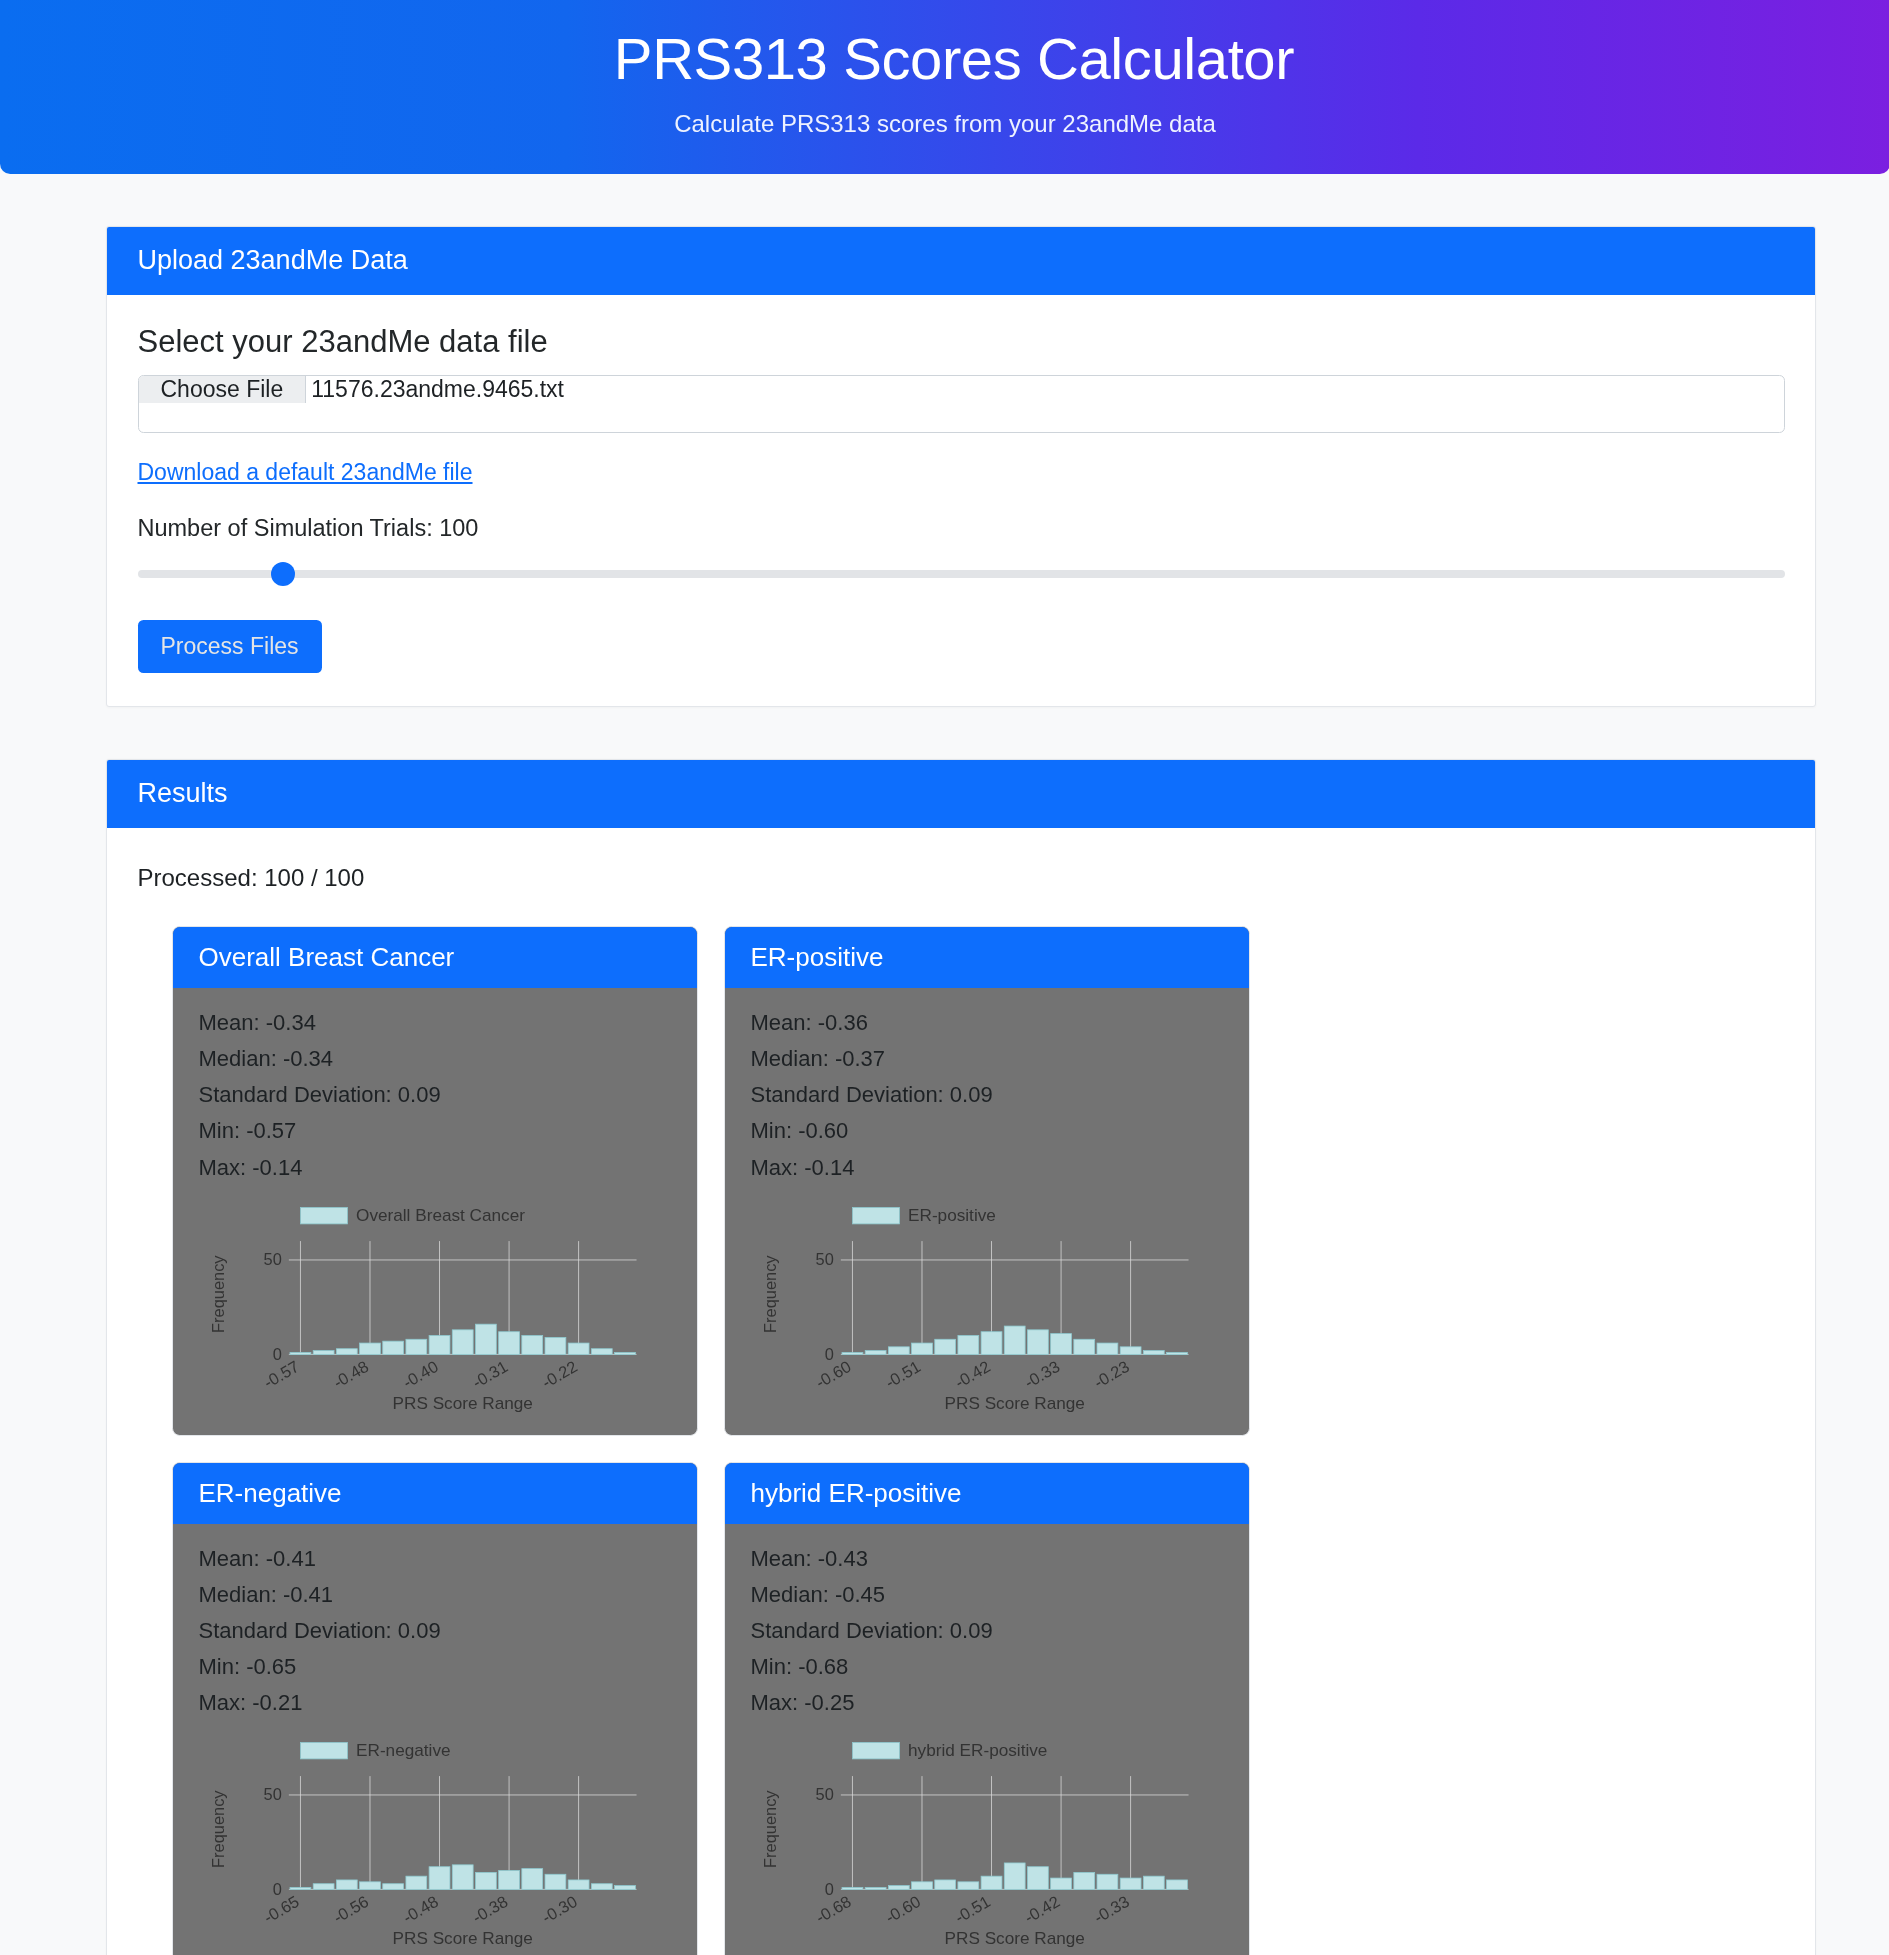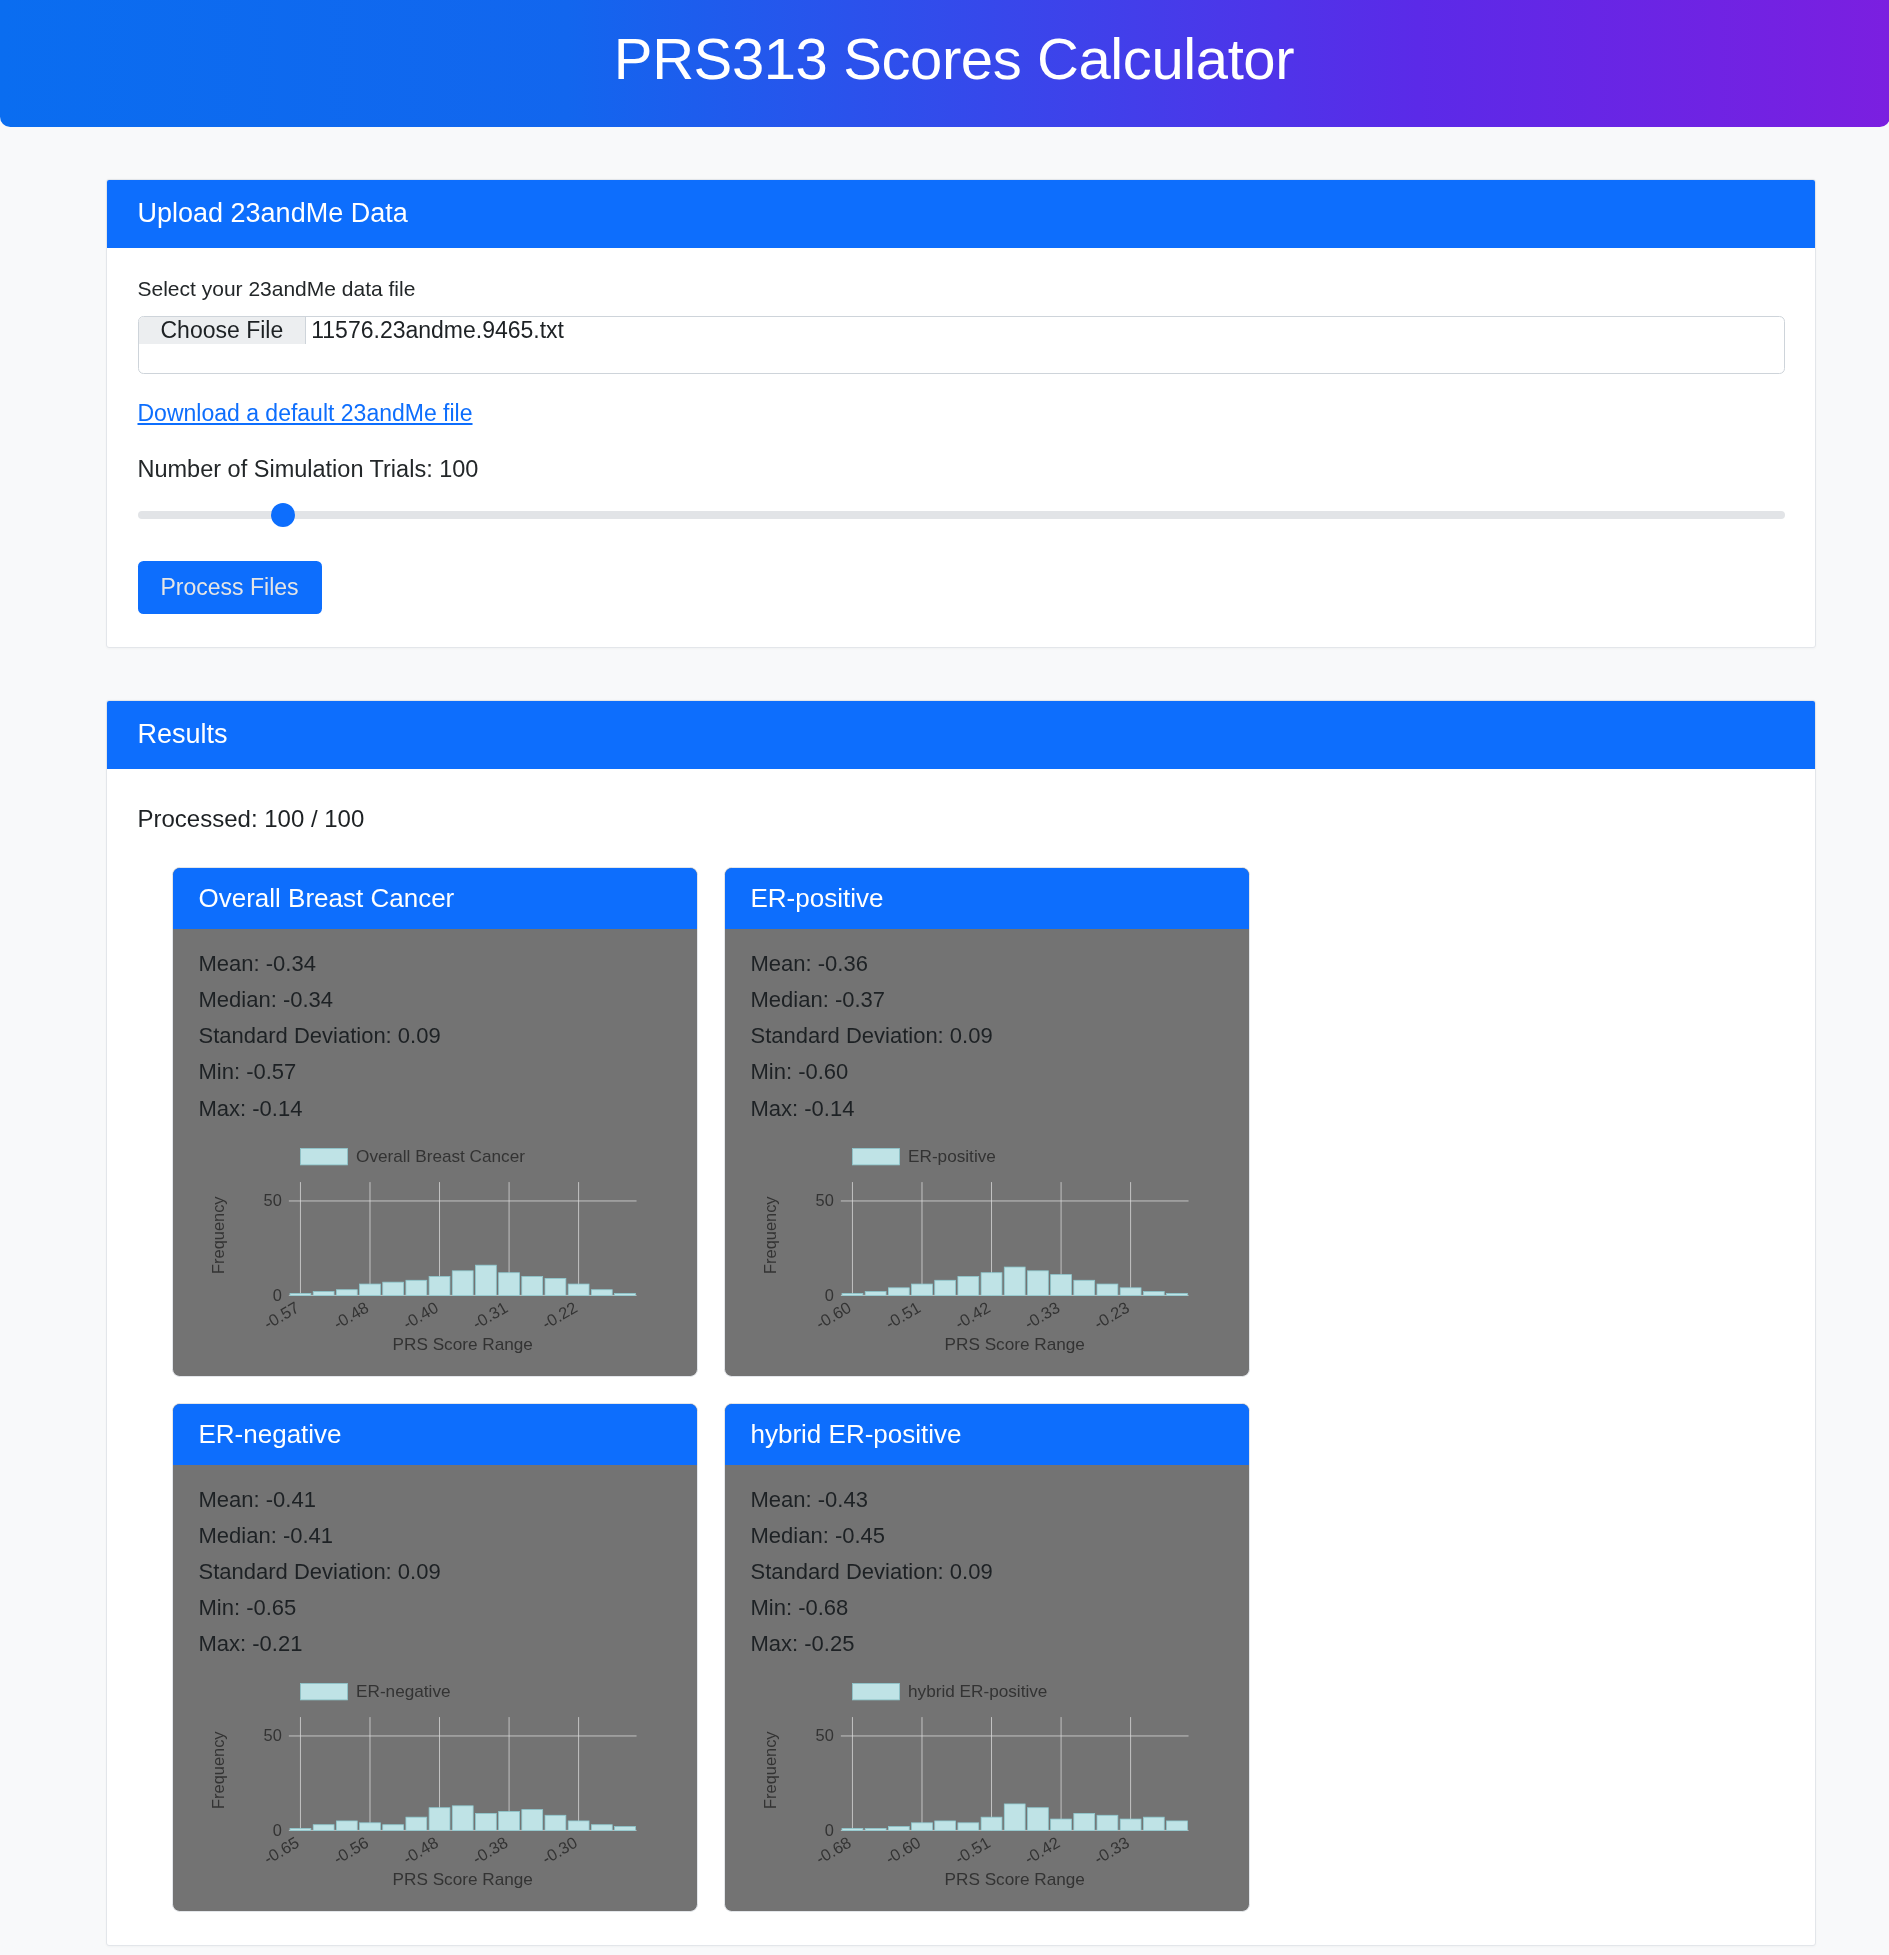--- a/index.html
+++ b/index.html
@@ -54,21 +54,21 @@
     background: #0d6efd;
     color: #ffffff;
     font-size: 27px;
     padding: 17px 30.5px;
     line-height: 1.25;
   }
   .card-body { padding: 29px 30.5px 33px 30.5px; }
 
   
   .form-label {
-    font-size: 21px;
+    font-size: 31px;
     color: #232729;
     margin: 0 0 15px 0;
   }
   .file-input {
     display: flex;
     align-items: flex-start;
     border: 0.4px solid #ced4da;
     border-radius: 5.5px;
     background: #ffffff;
     height: 58px;
@@ -171,20 +171,21 @@
   .chart { margin-top: 17px; }
   svg { display: block; }
 </style>
 </head>
 <body>
 
 <div class="page">
 
   <div class="banner">
     <h1>PRS313 Scores Calculator</h1>
+    <p>Calculate PRS313 scores from your 23andMe data</p>
   </div>
 
   <div class="wrap">
 
     <div class="card">
       <div class="card-header">Upload 23andMe Data</div>
       <div class="card-body">
         <div class="form-label">Select your 23andMe data file</div>
 
         <div class="file-input">

